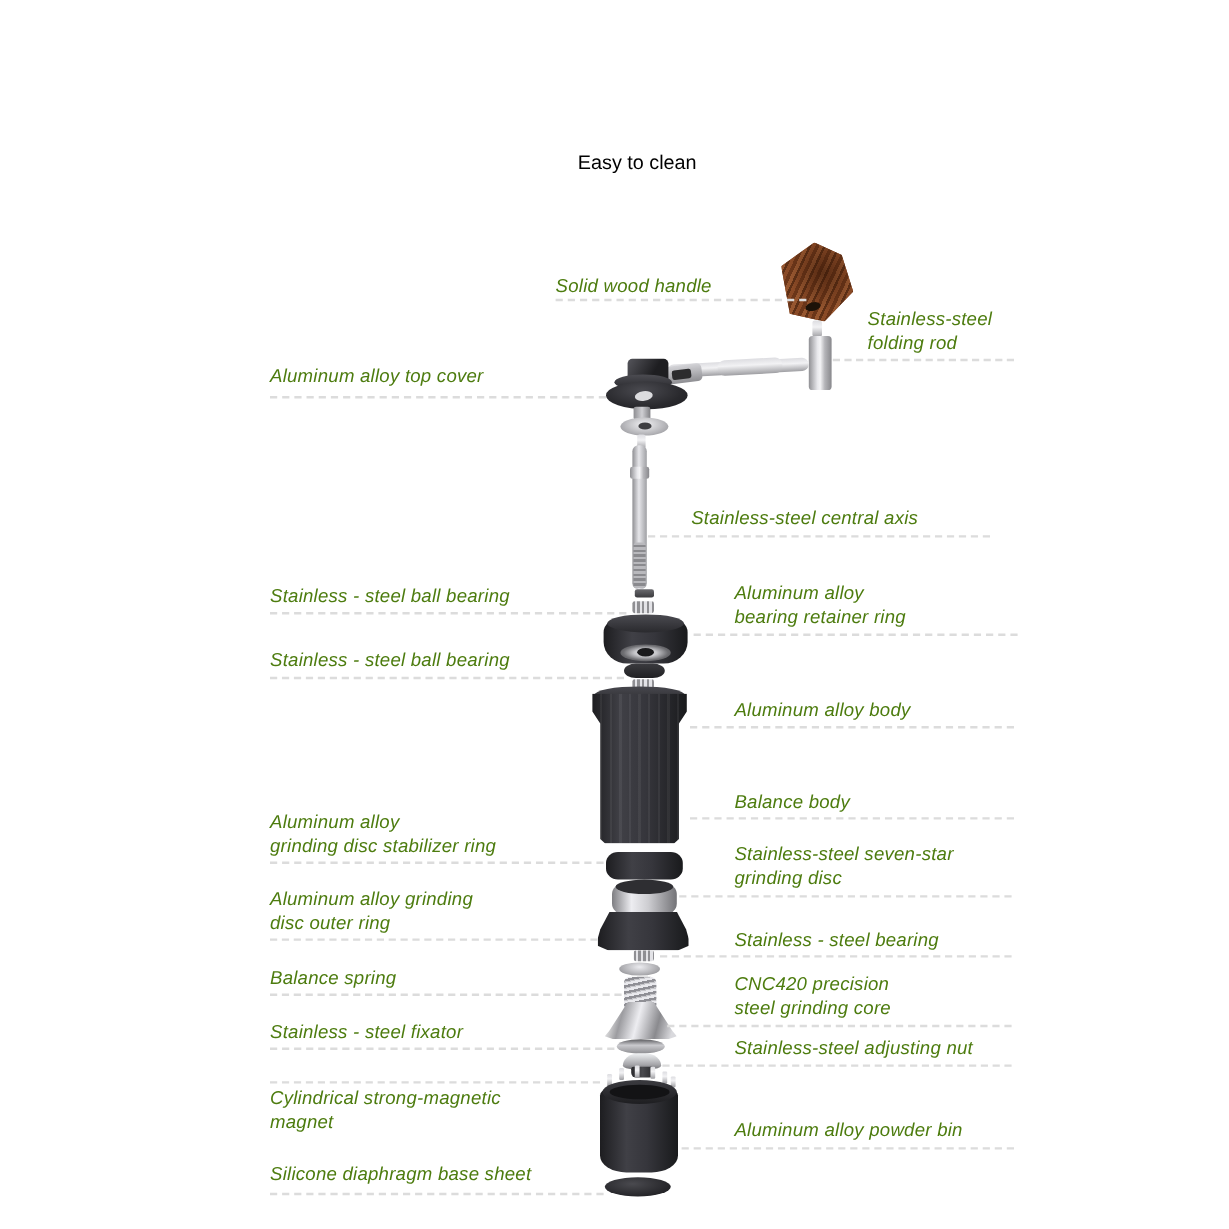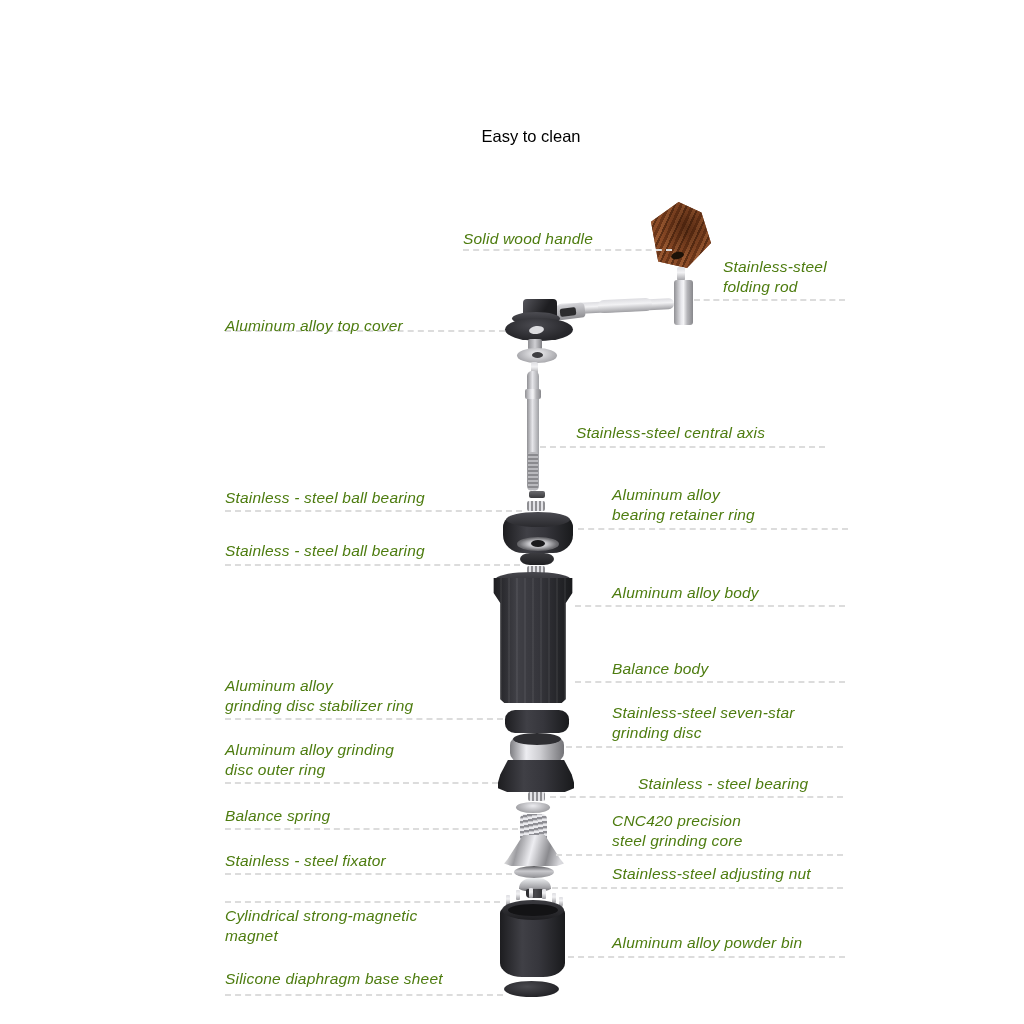--- a/index.html
+++ b/index.html
@@ -145,35 +145,35 @@
     <div class="dash" style="left:556px;top:854px;width:287px;"></div>
     <div class="dash" style="left:225px;top:873px;width:287px;"></div>
     <div class="dash" style="left:552px;top:887px;width:291px;"></div>
     <div class="dash" style="left:225px;top:901px;width:275px;"></div>
     <div class="dash" style="left:568px;top:956px;width:277px;"></div>
     <div class="dash" style="left:225px;top:994px;width:278px;"></div>
 
     <div class="lbl" style="left:463px;top:229px;">Solid wood handle</div>
     <div class="lbl" style="left:723px;top:257px;">Stainless-steel
 folding rod</div>
-    <div class="lbl" style="left:225px;top:316px;text-align:right;">Aluminum alloy top cover</div>
+    <div class="lbl" style="left:225px;top:304px;text-align:right;">Aluminum alloy top cover</div>
     <div class="lbl" style="left:576px;top:423px;text-align:right;">Stainless-steel central axis</div>
     <div class="lbl" style="left:225px;top:488px;">Stainless - steel ball bearing</div>
     <div class="lbl" style="left:612px;top:485px;">Aluminum alloy
 bearing retainer ring</div>
     <div class="lbl" style="left:225px;top:541px;">Stainless - steel ball bearing</div>
     <div class="lbl" style="left:612px;top:583px;">Aluminum alloy body</div>
     <div class="lbl" style="left:612px;top:659px;">Balance body</div>
     <div class="lbl" style="left:225px;top:676px;">Aluminum alloy
 grinding disc stabilizer ring</div>
     <div class="lbl" style="left:612px;top:703px;">Stainless-steel seven-star
 grinding disc</div>
     <div class="lbl" style="left:225px;top:740px;">Aluminum alloy grinding
 disc outer ring</div>
-    <div class="lbl" style="left:612px;top:774px;margin-left:26px;">Stainless - steel bearing</div>
+    <div class="lbl" style="left:612px;top:774px;">Stainless - steel bearing</div>
     <div class="lbl" style="left:225px;top:806px;">Balance spring</div>
     <div class="lbl" style="left:612px;top:811px;">CNC420 precision
 steel grinding core</div>
     <div class="lbl" style="left:225px;top:851px;">Stainless - steel fixator</div>
     <div class="lbl" style="left:612px;top:864px;">Stainless-steel adjusting nut</div>
     <div class="lbl" style="left:225px;top:906px;">Cylindrical strong-magnetic
 magnet</div>
     <div class="lbl" style="left:612px;top:933px;">Aluminum alloy powder bin</div>
     <div class="lbl" style="left:225px;top:969px;">Silicone diaphragm base sheet</div>
 

